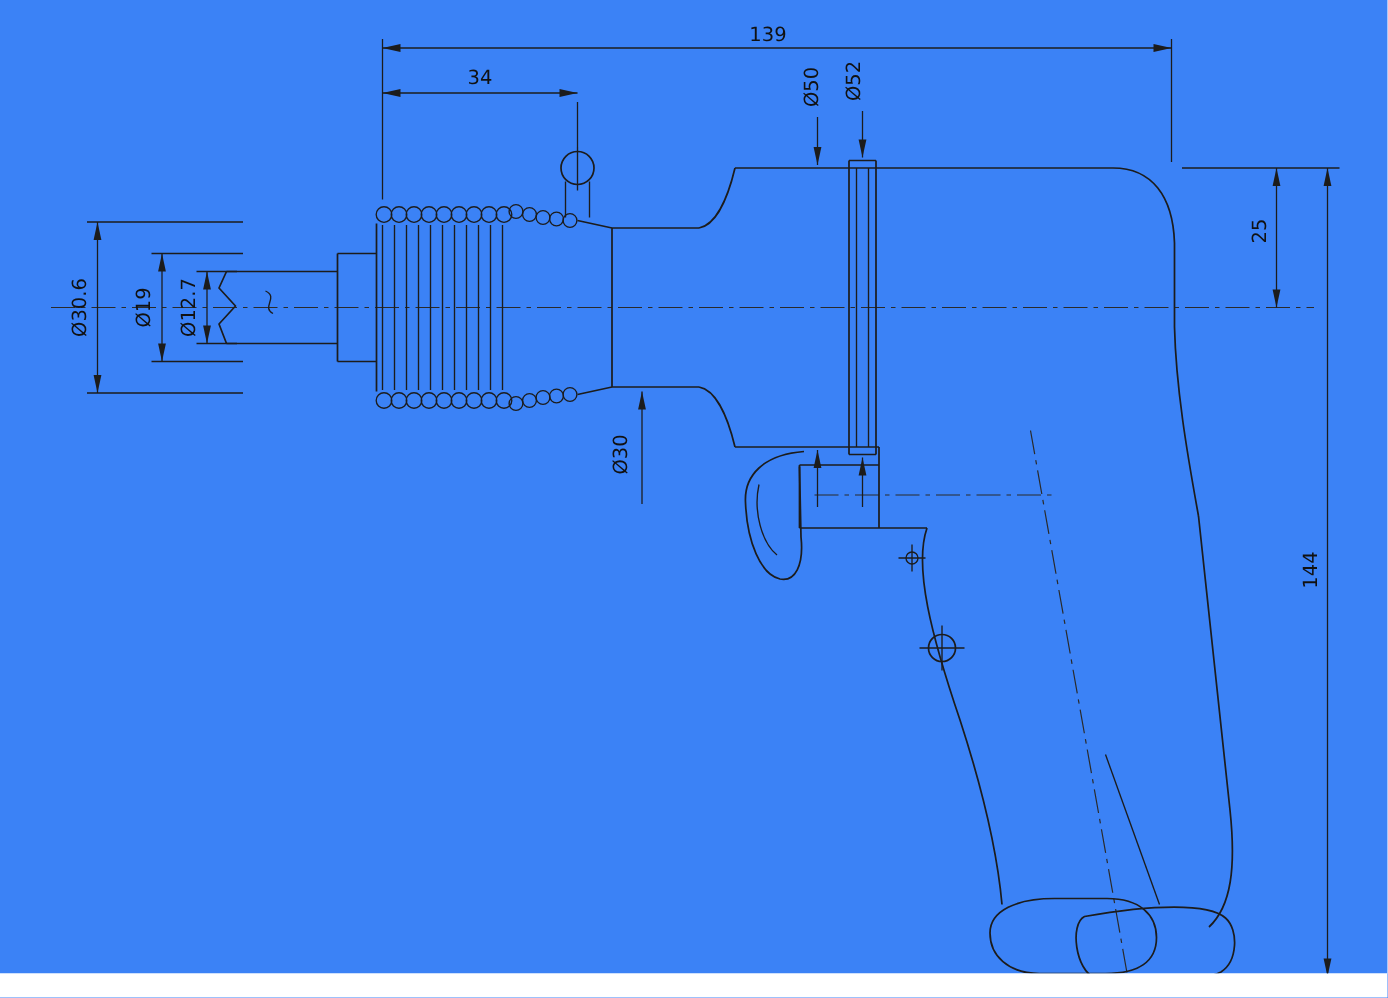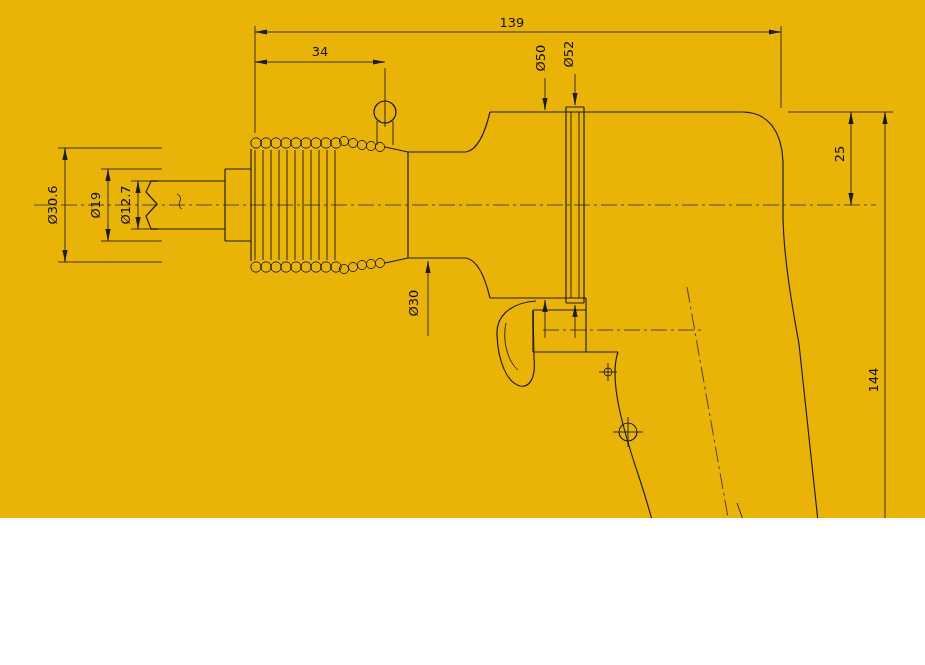--- a/index.html
+++ b/index.html
@@ -1,17 +1,17 @@
 <!DOCTYPE html>
 <html><head>
 <meta charset="utf-8">
 <title>Drawing</title>
 <style>
   html,body{margin:0;padding:0;background:#ffffff;}
-  .stage{width:925px;height:518px;position:relative;background:#eab308;overflow:hidden;}
+  .stage{width:925px;height:649px;position:relative;background:#3b82f6;overflow:hidden;}
   svg{display:block;}
   .outline{stroke:#1c1c1c;stroke-width:1.15;fill:none;stroke-linecap:butt;stroke-linejoin:round;}
   .thin{stroke:#1c1c1c;stroke-width:0.9;fill:none;}
   .dimline{stroke:#1c1c1c;stroke-width:0.85;fill:none;}
   .cline{stroke:#2a2a2a;stroke-width:0.8;fill:none;stroke-dasharray:16 4 3 4;}
   .dimtext{font-family:"DejaVu Sans","Liberation Sans",sans-serif;font-size:13px;fill:#111;}
 </style>
 </head>
 <body>
 

